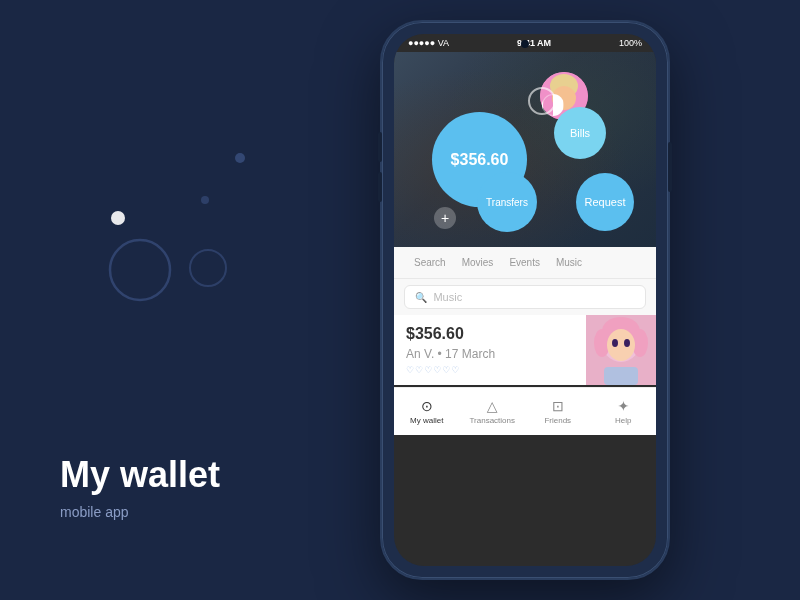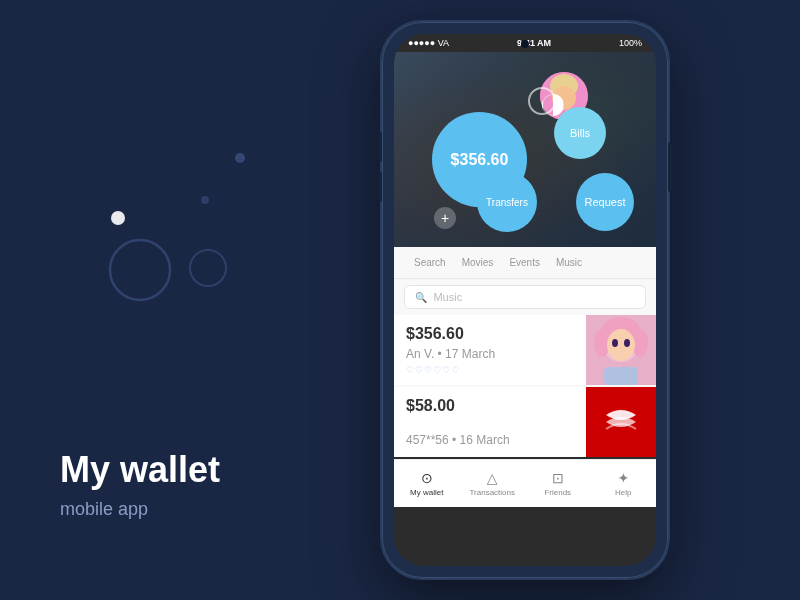--- a/index.html
+++ b/index.html
@@ -36,21 +36,21 @@
     .app-title {
       color: #ffffff;
       font-size: 36px;
       font-weight: 700;
       line-height: 1.2;
       margin-bottom: 8px;
     }
 
     .app-subtitle {
       color: #8a9cc5;
-      font-size: 18px;
+      font-size: 14px;
       font-weight: 300;
     }
 
     
     .right-panel {
       width: 420px;
       height: 600px;
       display: flex;
       align-items: center;
       justify-content: flex-start;
@@ -522,37 +522,20 @@
               <ellipse cx="35" cy="30" rx="14" ry="16" fill="#f8d0b0"></ellipse>
 
               <ellipse cx="29" cy="28" rx="3" ry="4" fill="#3a2060"></ellipse>
               <ellipse cx="41" cy="28" rx="3" ry="4" fill="#3a2060"></ellipse>
 
               <rect x="18" y="52" width="34" height="18" fill="#b0c0e0" rx="4"></rect>
             </svg>
           </div>
         </div>
 
-        <div class="transaction-item">
-          <div class="transaction-info">
-            <div class="transaction-amount">$58.00</div>
-            <div class="transaction-meta">457**56 • 16 March</div>
-          </div>
-          <div class="transaction-image-bank">
-
-            <svg width="70" height="70" viewBox="0 0 70 70">
-              <rect width="70" height="70" fill="#cc0000"></rect>
-
-              <path d="M15 22 L55 22 L55 48 L15 48 Z" fill="#cc0000"></path>
-              <path d="M20 28 Q35 18 50 28 Q35 38 20 28Z" fill="#ffffff" opacity="0.9"></path>
-              <path d="M20 35 Q35 25 50 35 Q35 45 20 35Z" fill="#ffffff" opacity="0.7"></path>
-              <path d="M20 42 Q35 32 50 42" stroke="#ffffff" fill="none" stroke-width="2" opacity="0.5"></path>
-            </svg>
-          </div>
-        </div>
 
       </div>
 
       <div class="bottom-nav">
         <div class="nav-item active">
           <span class="nav-icon">⊙</span>
           <span class="nav-label">My wallet</span>
         </div>
         <div class="nav-item">
           <span class="nav-icon">△</span>

